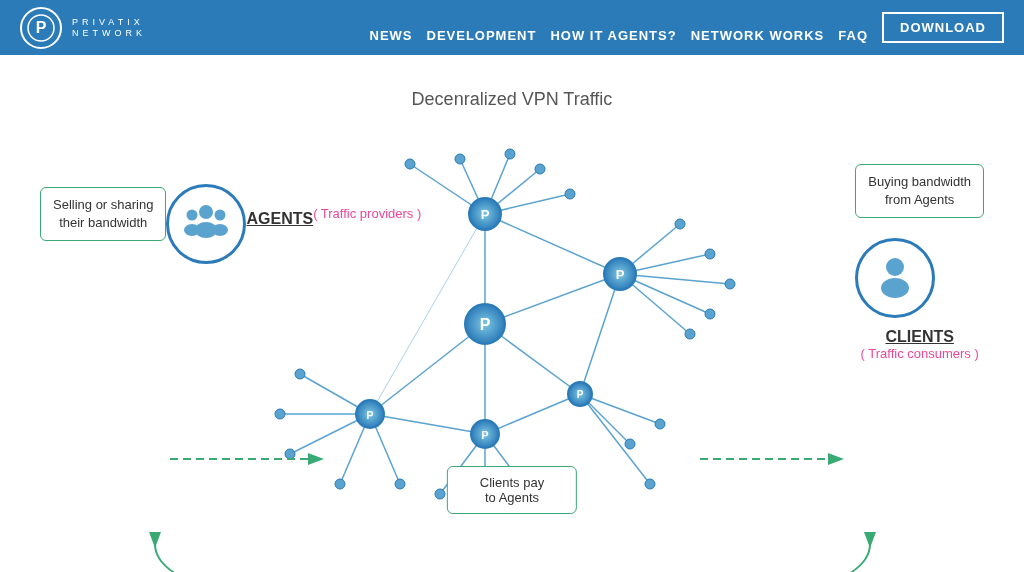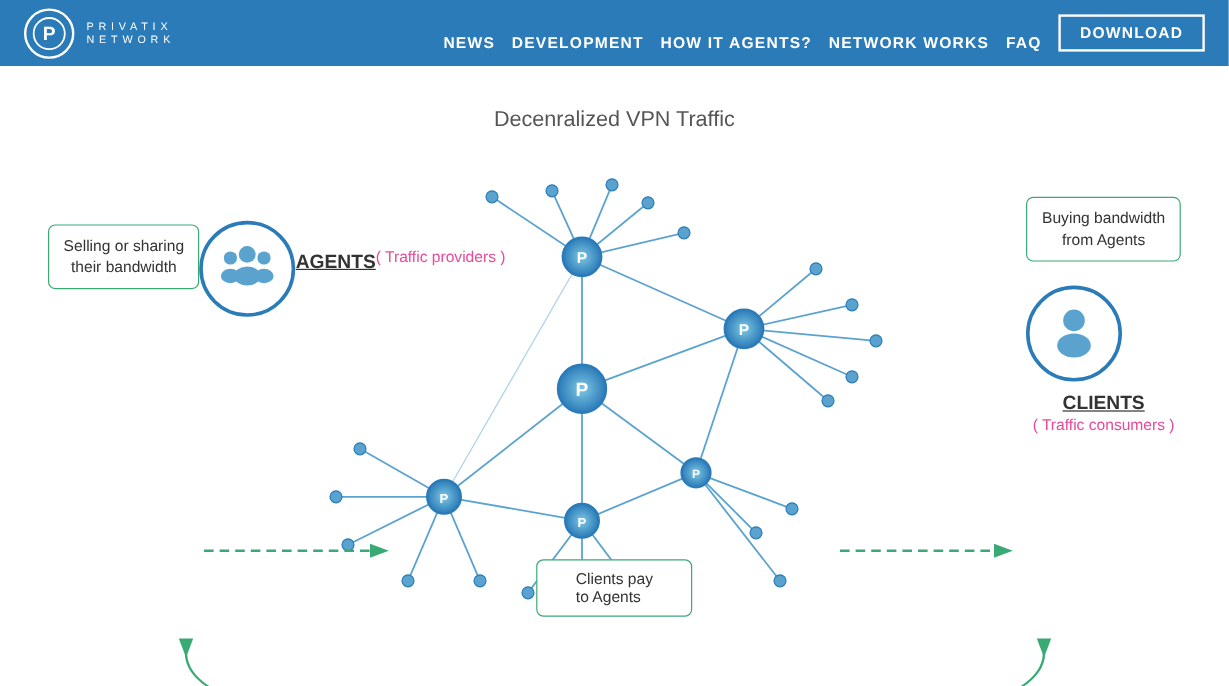--- a/index.html
+++ b/index.html
@@ -171,20 +171,21 @@
     #payment-box {
       position: absolute;
       bottom: 30px;
       left: 50%;
       transform: translateX(-50%);
       border: 1.5px solid #3aaa75;
       border-radius: 6px;
       padding: 8px 32px;
       font-size: 13px;
       color: #333;
+      text-align: center;
       background: #fff;
     }
   </style>
 </head>
 <body>
 
 <div id="header">
   <div id="logo-area">
     <div id="logo-circle">
       <svg width="28" height="28" viewBox="0 0 28 28">

